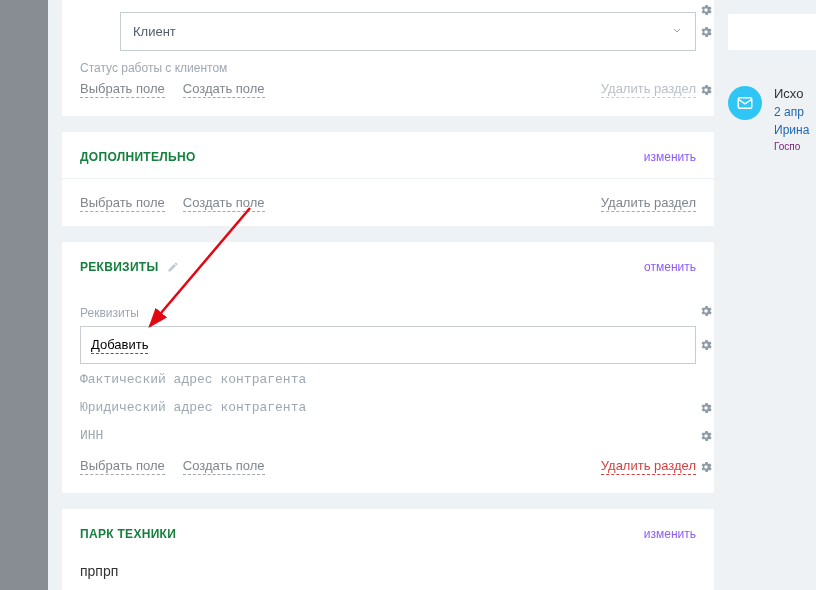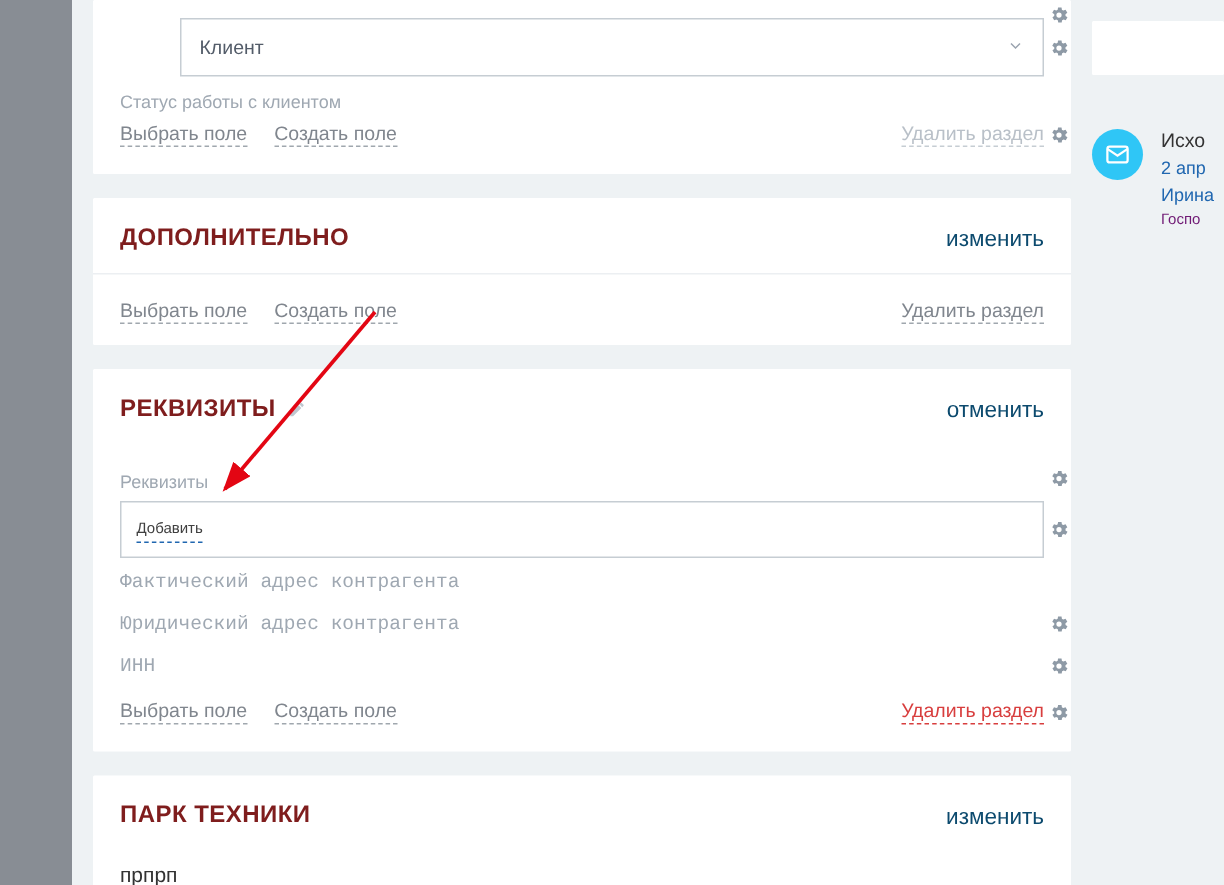--- a/index.html
+++ b/index.html
@@ -17,27 +17,27 @@
     .gear svg { width: 14px; height: 14px; }
     .label-muted { color: #9fa8b2; font-size: 12px; margin: 10px 0 6px 0; }
     .links-row { display: flex; gap: 18px; align-items: center; margin-top: 4px; position: relative; }
     .dashed-link { color: #80868e; font-size: 13px; border-bottom: 1px dashed #a0a7ae; cursor: pointer; line-height: 16px; }
     .dashed-link.right { margin-left: auto; color: #b9c0c8; border-bottom-color: #c6cdd3; }
     .dashed-link.danger { color: #d83e3e; border-bottom-color: #d83e3e; margin-left: auto; }
     .row-with-gear { position: relative; }
     .row-with-gear .gear { right: -18px; top: 50%; transform: translateY(-50%); }
 
     .section-header { display: flex; align-items: center; justify-content: space-between; }
-    .section-title { font-size: 16px; font-weight: 600; letter-spacing: 0.3px; color: #7f1d1d; text-transform: uppercase; display: flex; align-items: center; gap: 8px; }
+    .section-title { font-size: 12px; font-weight: 600; letter-spacing: 0.3px; color: #15803d; text-transform: uppercase; display: flex; align-items: center; gap: 8px; }
     .pencil { color: #bfc7cf; width: 12px; height: 12px; }
-    .link-soft { color: #0c4a6e; font-size: 15px; cursor: pointer; }
+    .link-soft { color: #8b5cf6; font-size: 12px; cursor: pointer; }
     .divider { margin: 14px -18px 0 -18px; border-top: 1px solid #eceff2; padding: 12px 18px 0 18px; }
 
     .field-box { border: 1px solid #c6cdd3; height: 38px; display: flex; align-items: center; padding: 0 10px; background: #fff; margin: 2px 0 2px 0; }
-    .blue-link { color: #404040; border-bottom: 1px dashed #2067b0; cursor: pointer; font-size: 10px; line-height: 16px; }
+    .blue-link { color: #000000; border-bottom: 1px dashed #2067b0; cursor: pointer; font-size: 13px; line-height: 16px; }
     .field-label { color: #9fa8b2; font-size: 12px; margin: 8px 0 4px 0; }
     .field-static-link { color: #9fa8b2; font-size: 13px; margin: 6px 0; border-bottom: 1px dotted transparent; display: inline-block; font-family: Liberation Mono, monospace; }
     .field-row { position: relative; display: flex; align-items: center; }
     .field-row .gear { right: -18px; top: 50%; transform: translateY(-50%); }
 
     .value-text { color: #333; font-size: 14px; }
 
     
     .arrow-svg { position: absolute; pointer-events: none; }
 

